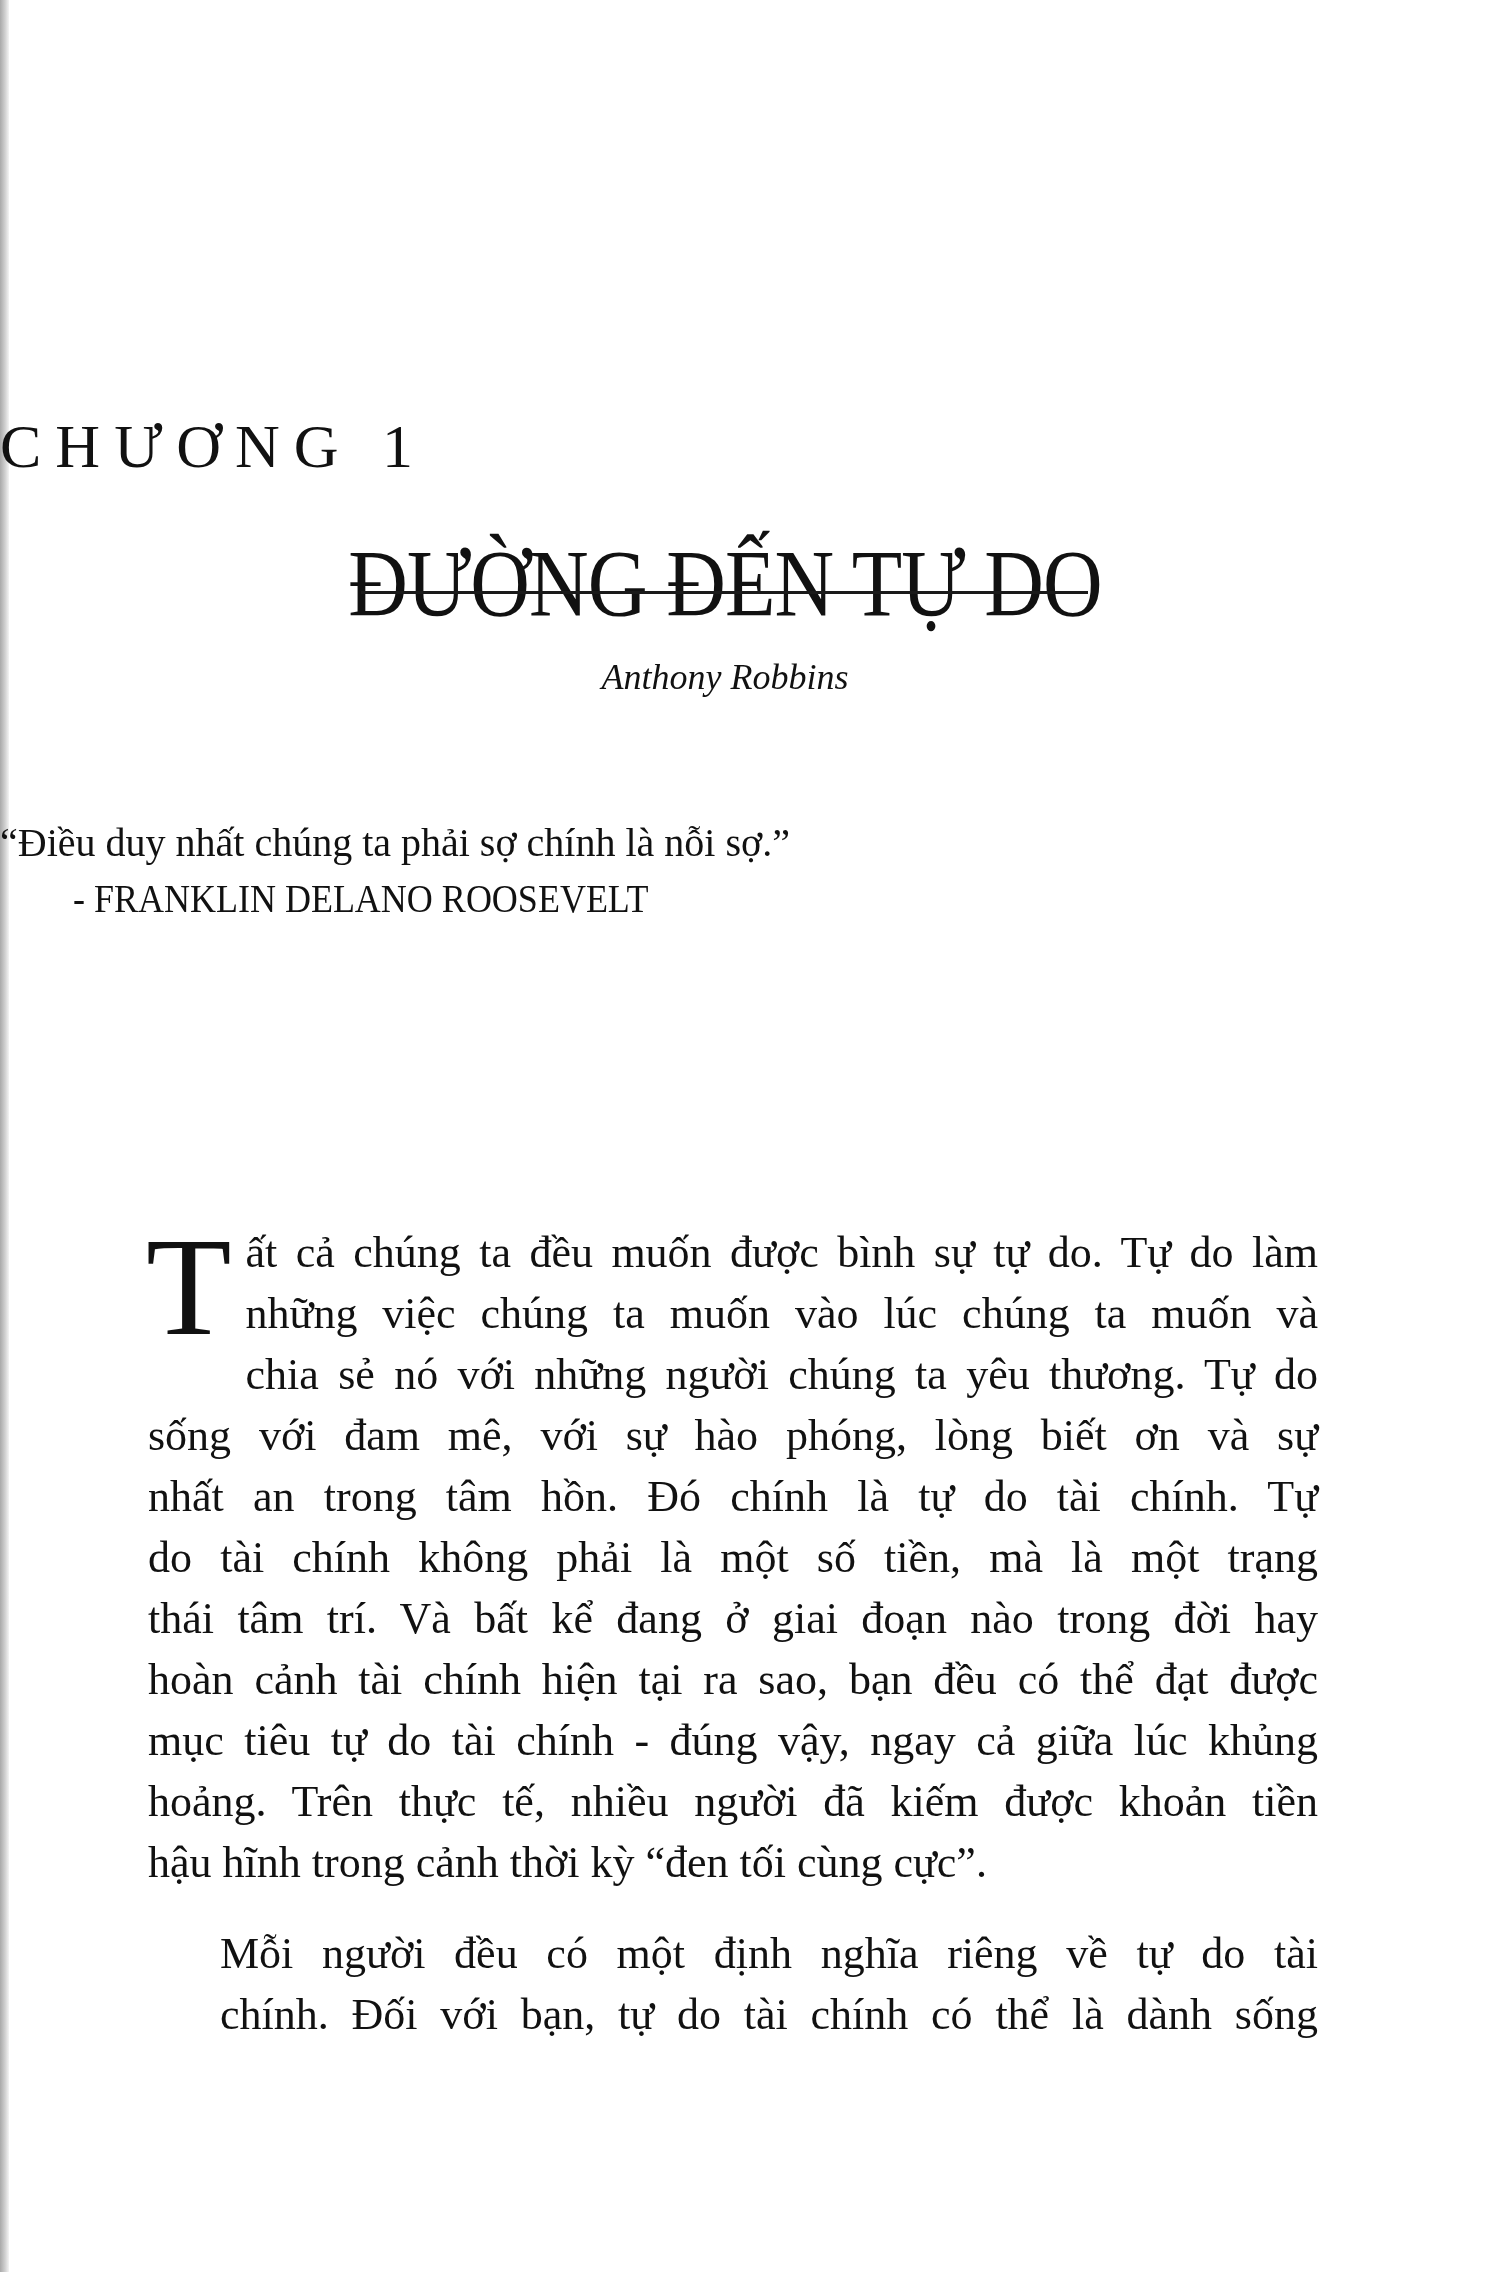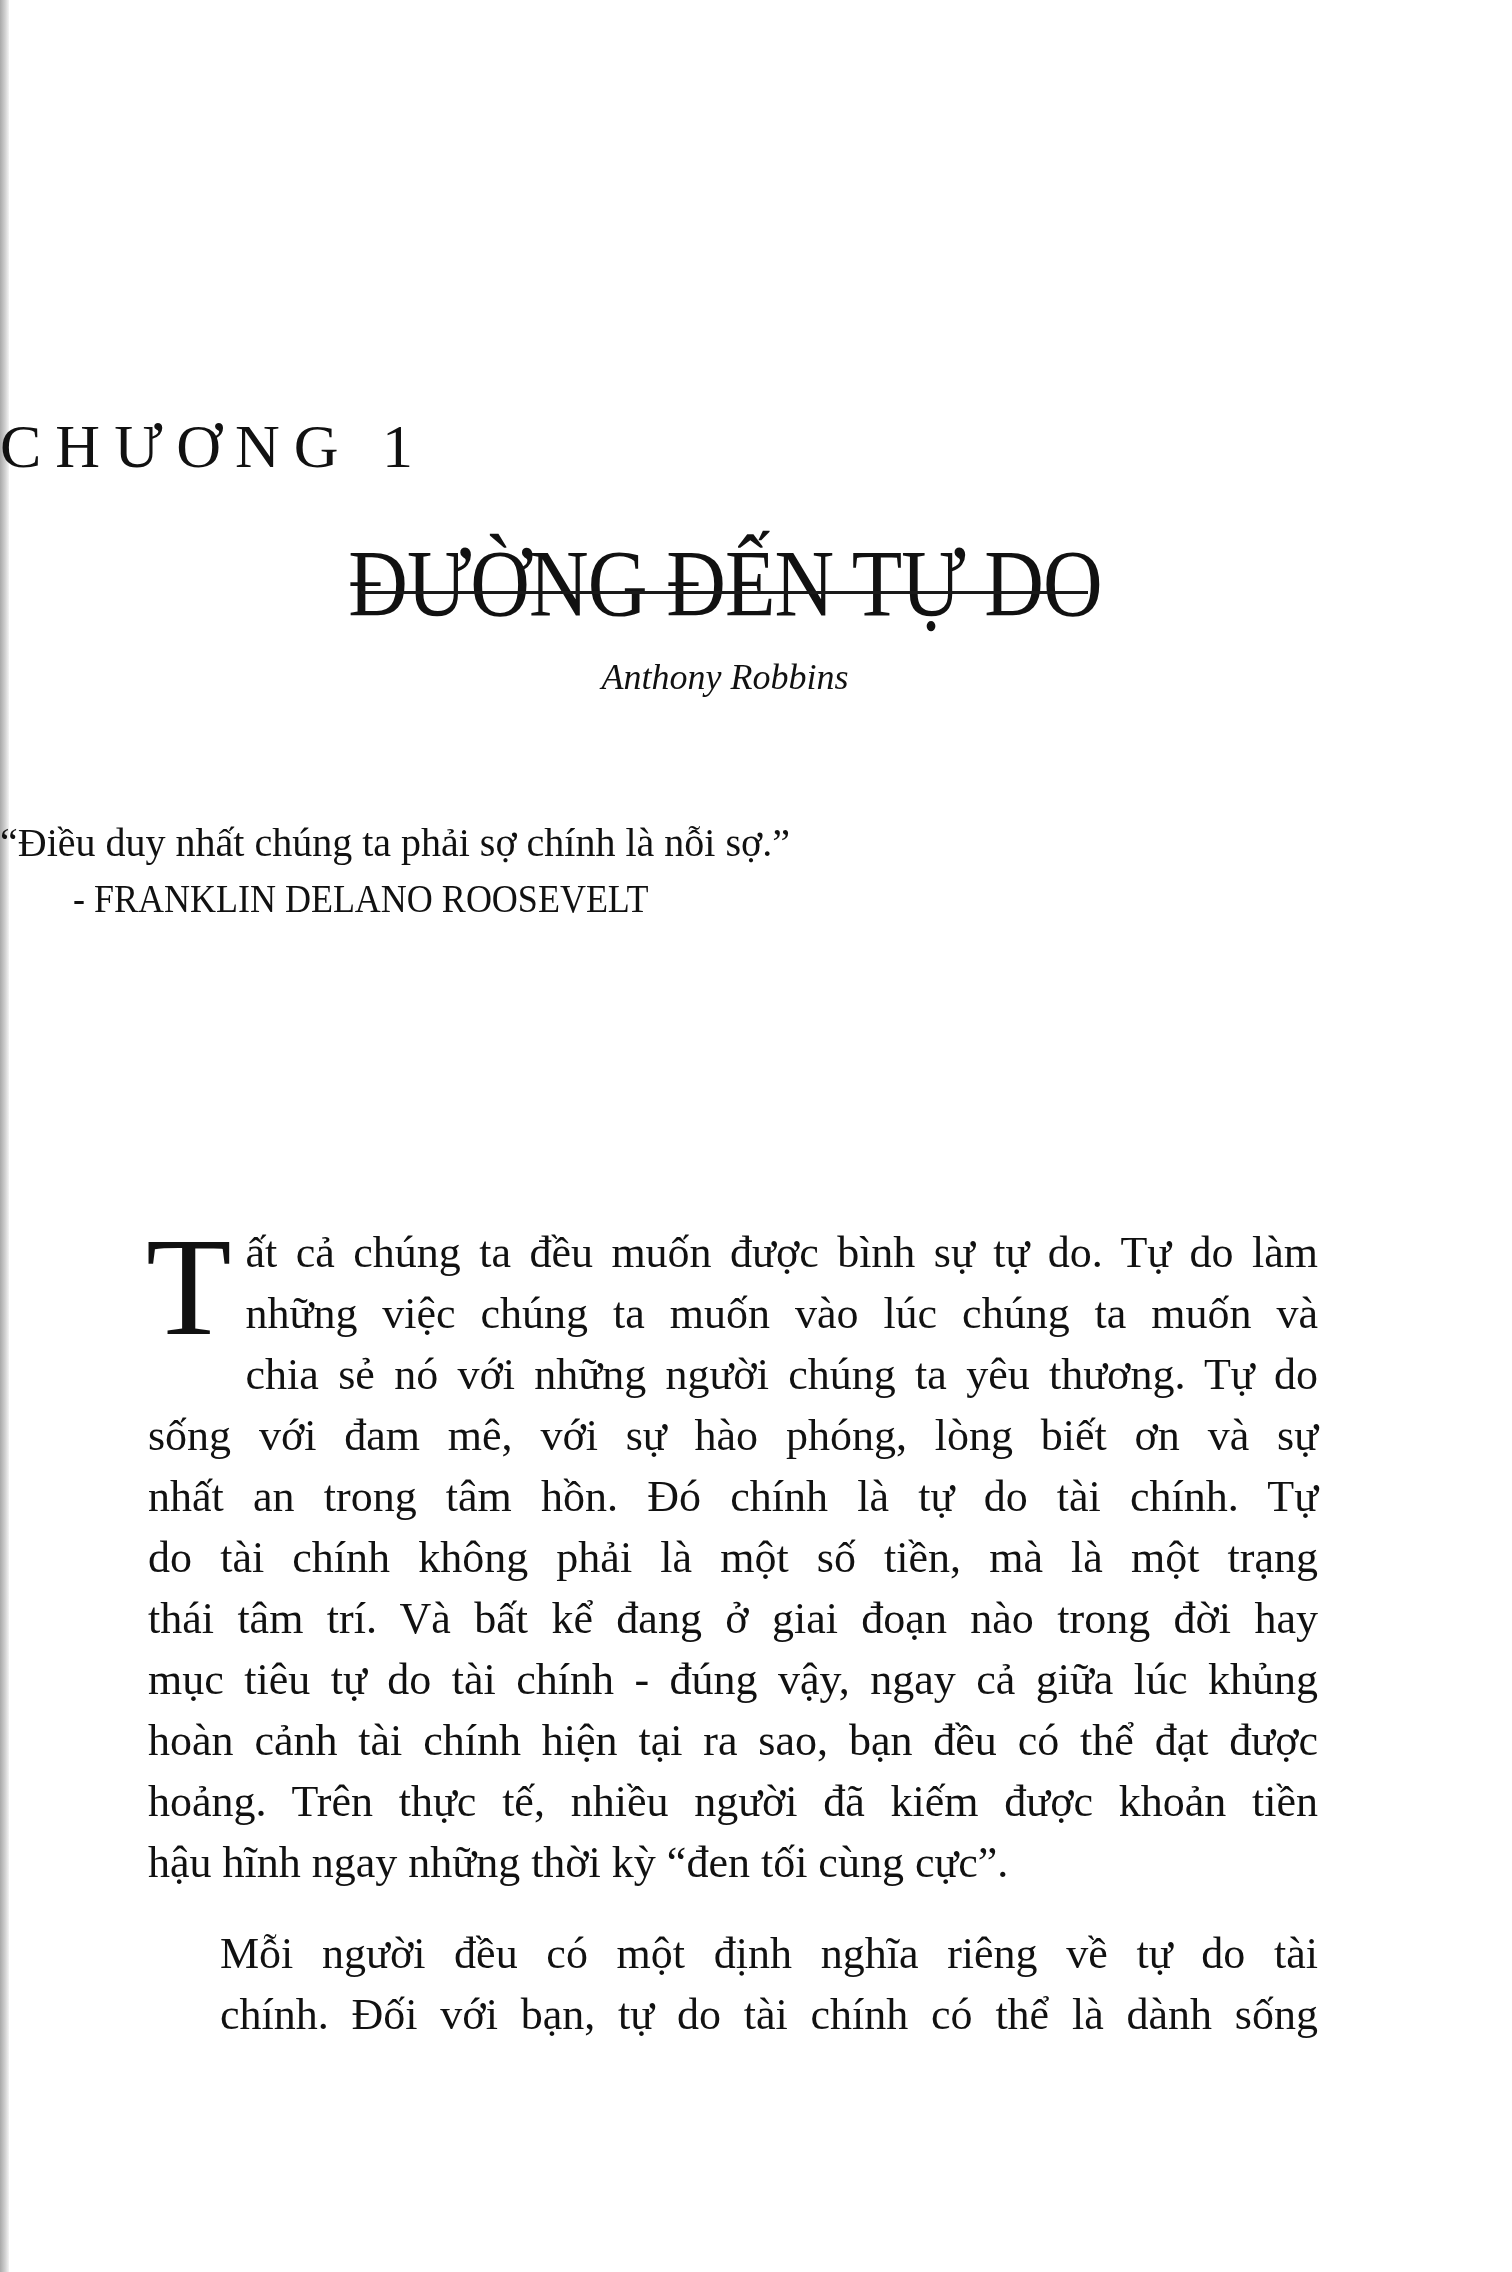--- a/index.html
+++ b/index.html
@@ -121,22 +121,22 @@
 <div class="body-text">
   <p>
     <span class="drop-cap">T</span>
     <span class="line">ất cả chúng ta đều muốn được bình sự tự do. Tự do làm</span>
     <span class="line">những việc chúng ta muốn vào lúc chúng ta muốn và</span>
     <span class="line">chia sẻ nó với những người chúng ta yêu thương. Tự do</span>
     <span class="line">sống với đam mê, với sự hào phóng, lòng biết ơn và sự</span>
     <span class="line">nhất an trong tâm hồn. Đó chính là tự do tài chính. Tự</span>
     <span class="line">do tài chính không phải là một số tiền, mà là một trạng</span>
     <span class="line">thái tâm trí. Và bất kể đang ở giai đoạn nào trong đời hay</span>
+    <span class="line">hoàn cảnh tài chính hiện tại ra sao, bạn đều có thể đạt được</span>
     <span class="line">mục tiêu tự do tài chính - đúng vậy, ngay cả giữa lúc khủng</span>
-    <span class="line">hoàn cảnh tài chính hiện tại ra sao, bạn đều có thể đạt được</span>
     <span class="line">hoảng. Trên thực tế, nhiều người đã kiếm được khoản tiền</span>
-    <span class="line last">hậu hĩnh ngay những thời kỳ “đen tối cùng cực”.</span>
+    <span class="line last">hậu hĩnh trong cảnh thời kỳ “đen tối cùng cực”.</span>
   </p>
   <p>
     <span class="line" style="text-indent: 0px; padding-left: 72px;">Mỗi người đều có một định nghĩa riêng về tự do tài</span>
     <span class="line">chính. Đối với bạn, tự do tài chính có thể là dành sống</span>
   </p>
 </div>
 
 </body></html>

